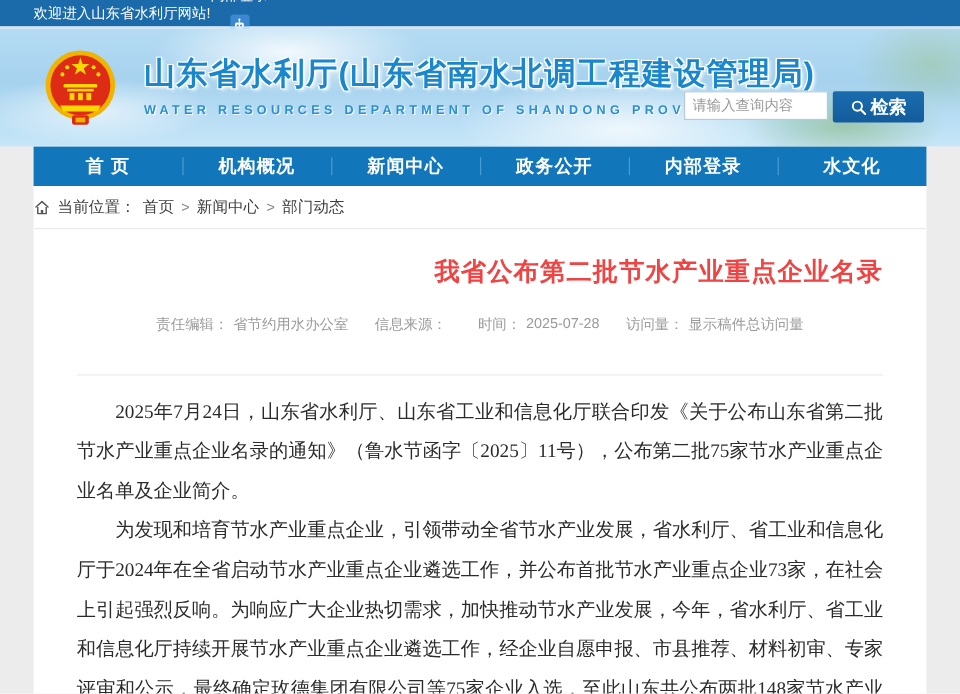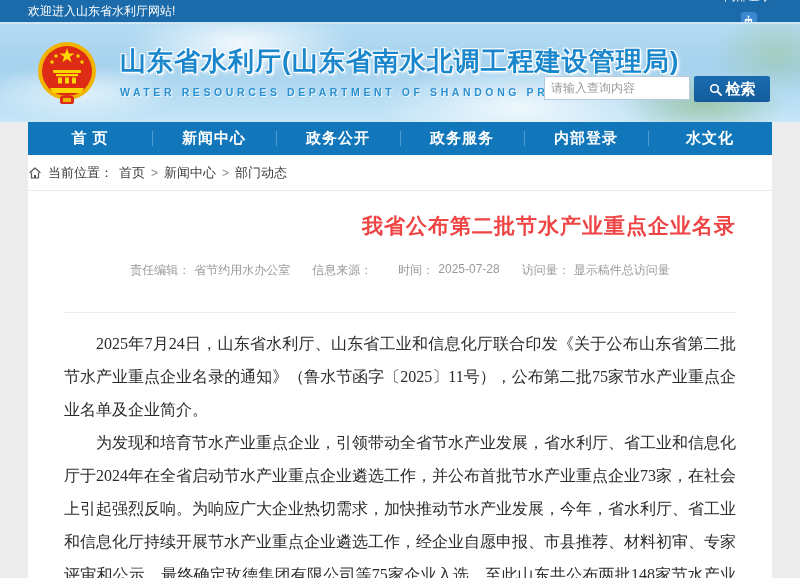--- a/index.html
+++ b/index.html
@@ -5,21 +5,21 @@
   * { box-sizing: border-box; margin: 0; padding: 0; }
   html, body { width: 800px; height: 578px; overflow: hidden; }
   body {
     font-family: "Liberation Sans", "DejaVu Sans", sans-serif;
     background: #ececec;
   }
 
   
   .topbar {
     height: 22px; background: #1b6aa9;
-    display: flex; justify-content: space-between; align-items: center;
+    display: flex; align-items: center;
     padding: 0 28px; color: #fff; font-size: 12px;
   }
   .topbar-right { display: flex; align-items: center; gap: 7px; flex-direction: column; }
   .topbar-right .sep { color: #bcd7ec; font-size: 11px; }
   .topbar-link { color: #fff; cursor: pointer; text-decoration: none; }
   .mini-icon {
     width: 16px; height: 16px; border-radius: 3px;
     display: inline-flex; align-items: center; justify-content: center;
     margin-left: 1px; cursor: pointer;
   }
@@ -43,21 +43,21 @@
     text-shadow: 1px 1px 0 #fff, -1px -1px 0 #fff, 1px -1px 0 #fff, -1px 1px 0 #fff, 2px 2px 3px rgba(255,255,255,.9);
     white-space: nowrap;
   }
   .site-title-en {
     margin-top: 7px; font-size: 10.5px; font-weight: bold; color: #2b90cf;
     letter-spacing: 3.6px; white-space: nowrap;
     text-shadow: 1px 1px 0 rgba(255,255,255,.8);
   }
   .search-box { position: absolute; right: 30px; top: 52px; display: flex; }
   .search-input {
-    width: 146px; height: 24px; border: 1px solid #b9cad6; background: #fff;
+    width: 120px; height: 24px; border: 1px solid #b9cad6; background: #fff;
     font-size: 12px; padding: 0 6px; color: #333; outline: none;
   }
   .search-input::placeholder { color: #9a9a9a; }
   .search-btn {
     width: 76px; height: 26px; margin-left: 4px; border: none; cursor: pointer;
     background: linear-gradient(180deg,#1a6cae,#135c9c); color: #fff;
     font-size: 15px; font-weight: bold; display: flex; align-items: center;
     justify-content: center; gap: 4px; border-radius: 2px;
   }
 
@@ -192,23 +192,23 @@
           <circle cx="5.5" cy="5.5" r="3.8" stroke="#fff" stroke-width="1.6" fill="none"></circle>
           <line x1="8.4" y1="8.4" x2="12" y2="12" stroke="#fff" stroke-width="1.8" stroke-linecap="round"></line>
         </svg>
       <span>检索</span>
     </button>
   </div>
 </div>
 
 <div class="nav">
   <div class="nav-item">首 页</div>
+  <div class="nav-item">机构概况</div>
   <div class="nav-item">新闻中心</div>
   <div class="nav-item">政务公开</div>
-  <div class="nav-item">政务服务</div>
   <div class="nav-item">内部登录</div>
   <div class="nav-item">水文化</div>
 </div>
 
 <div class="container">
 
   <div class="breadcrumb">
     <svg width="14" height="14" viewBox="0 0 14 14">
         <path d="M2 6.5L7 2l5 4.5" stroke="#555" stroke-width="1.2" fill="none" stroke-linecap="round" stroke-linejoin="round"></path>
         <path d="M3.5 6.5V12h7V6.5" stroke="#555" stroke-width="1.2" fill="none" stroke-linejoin="round"></path>

